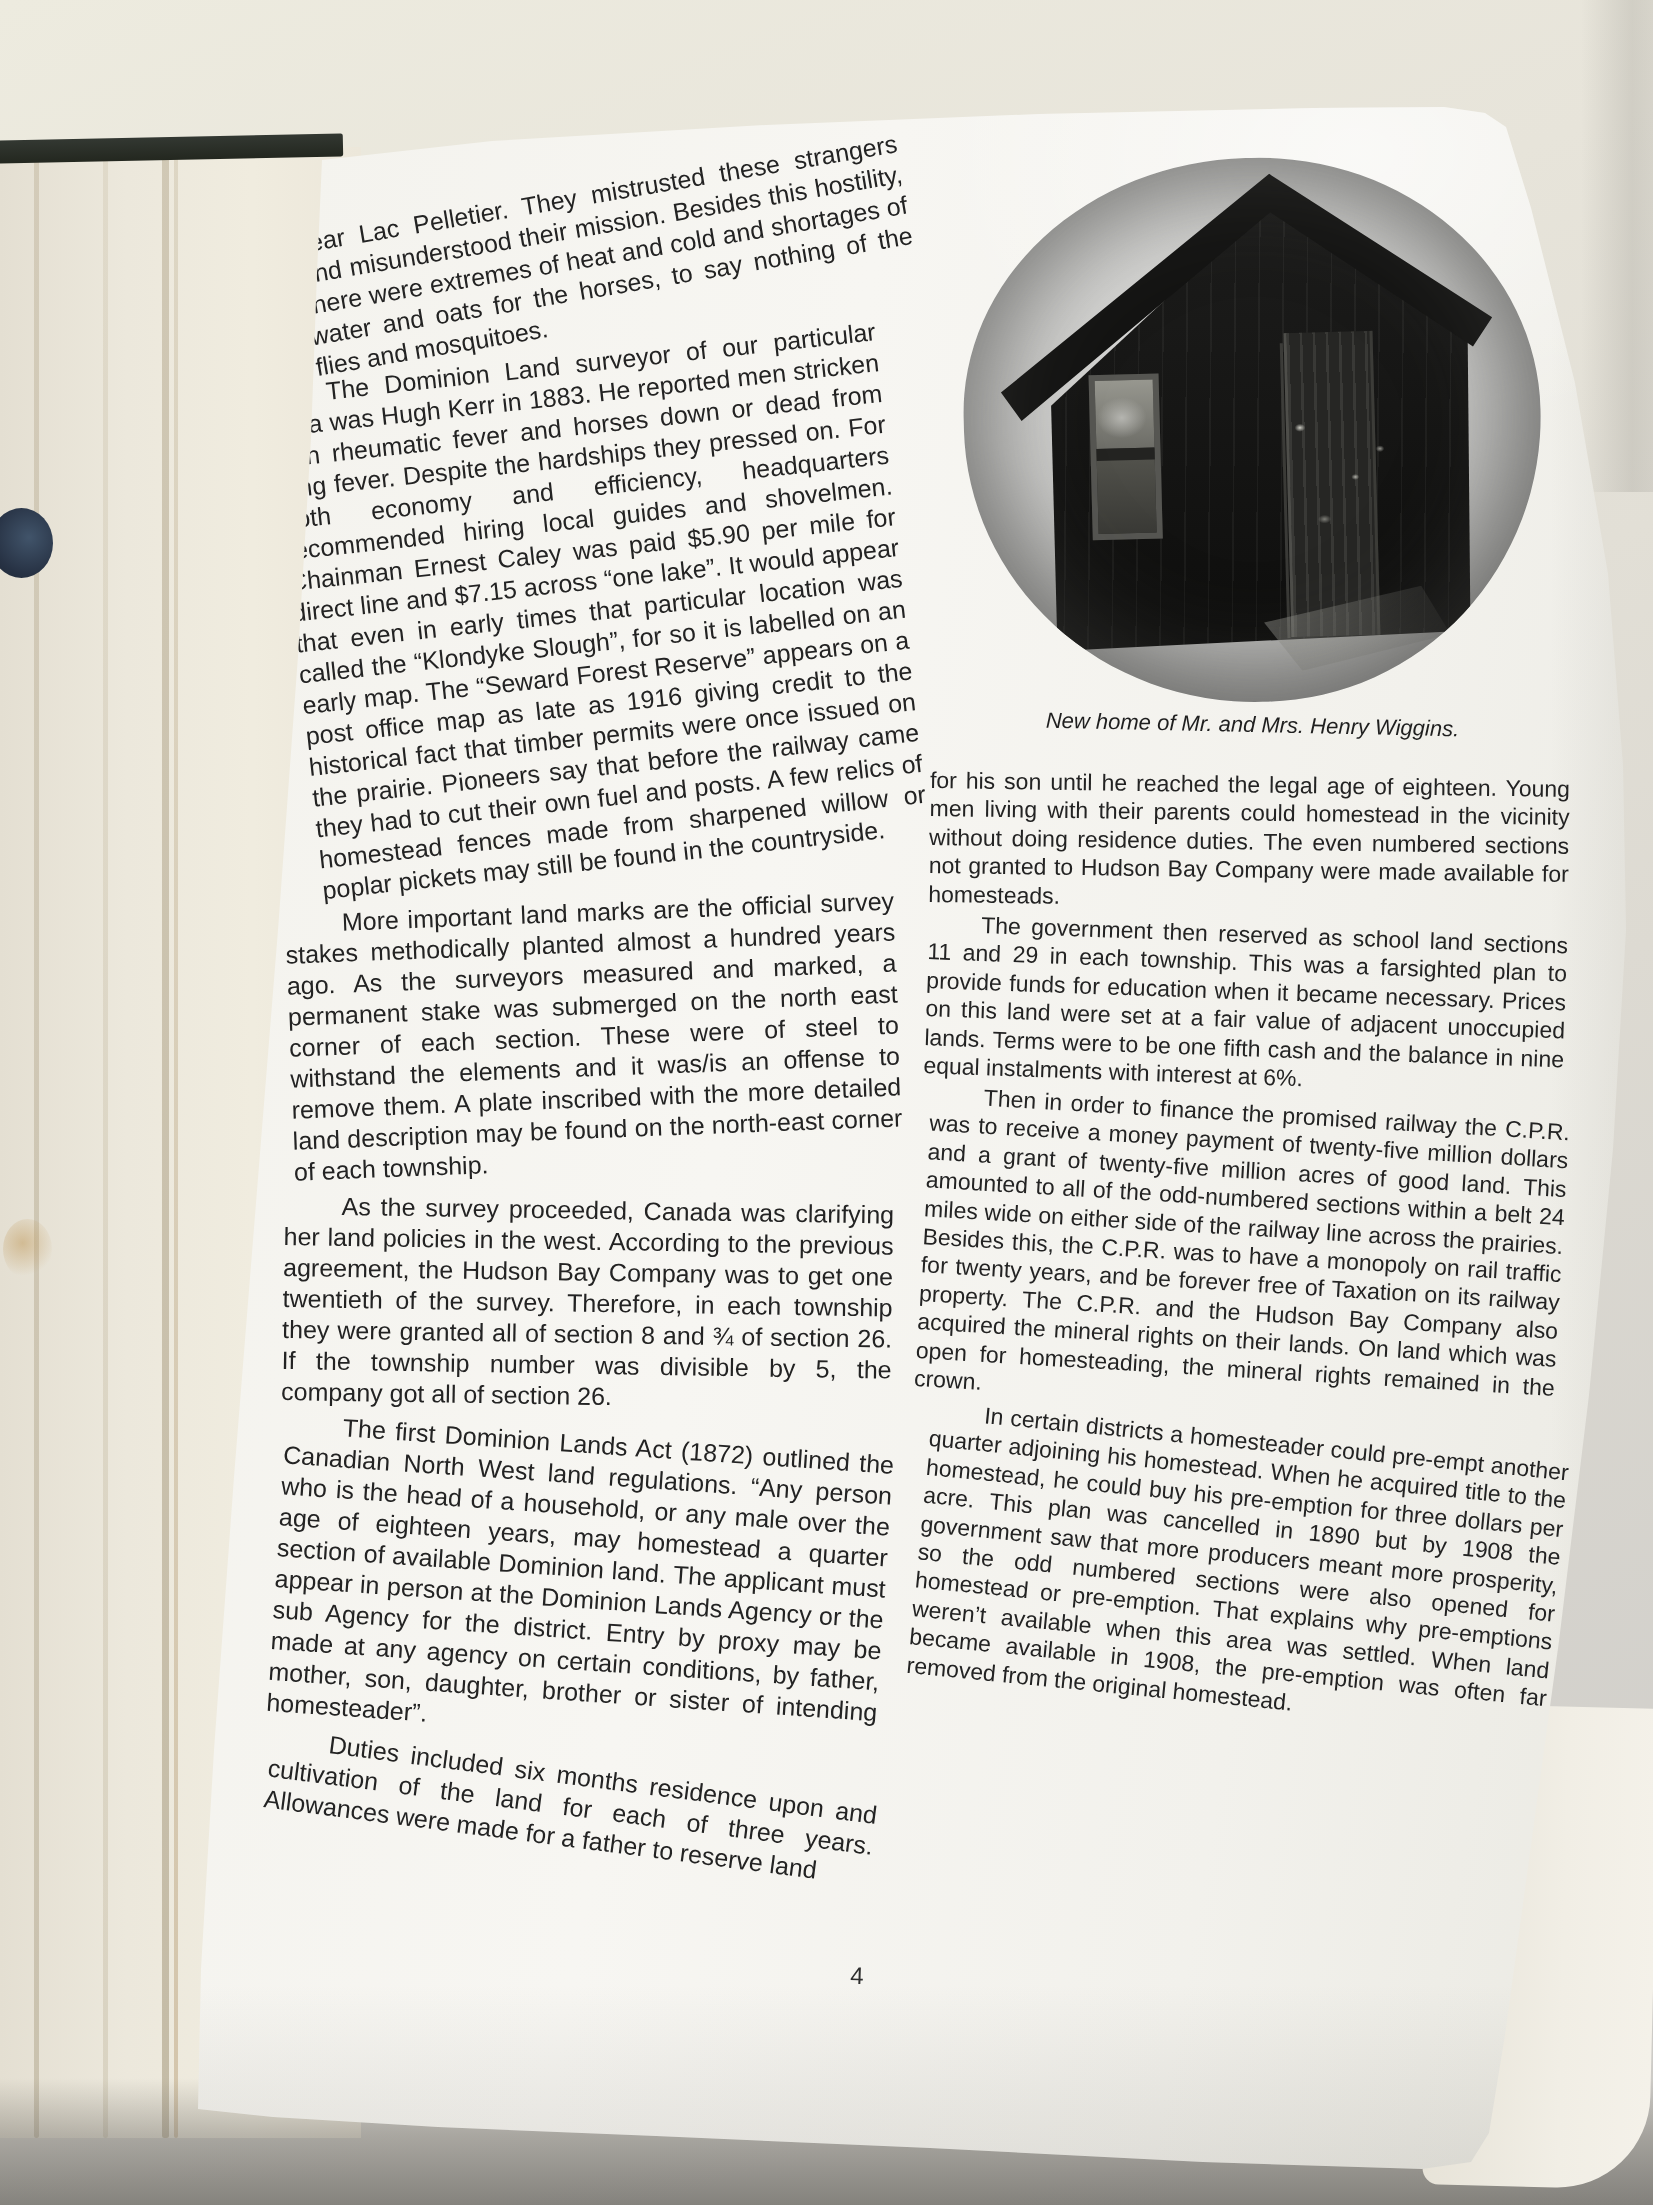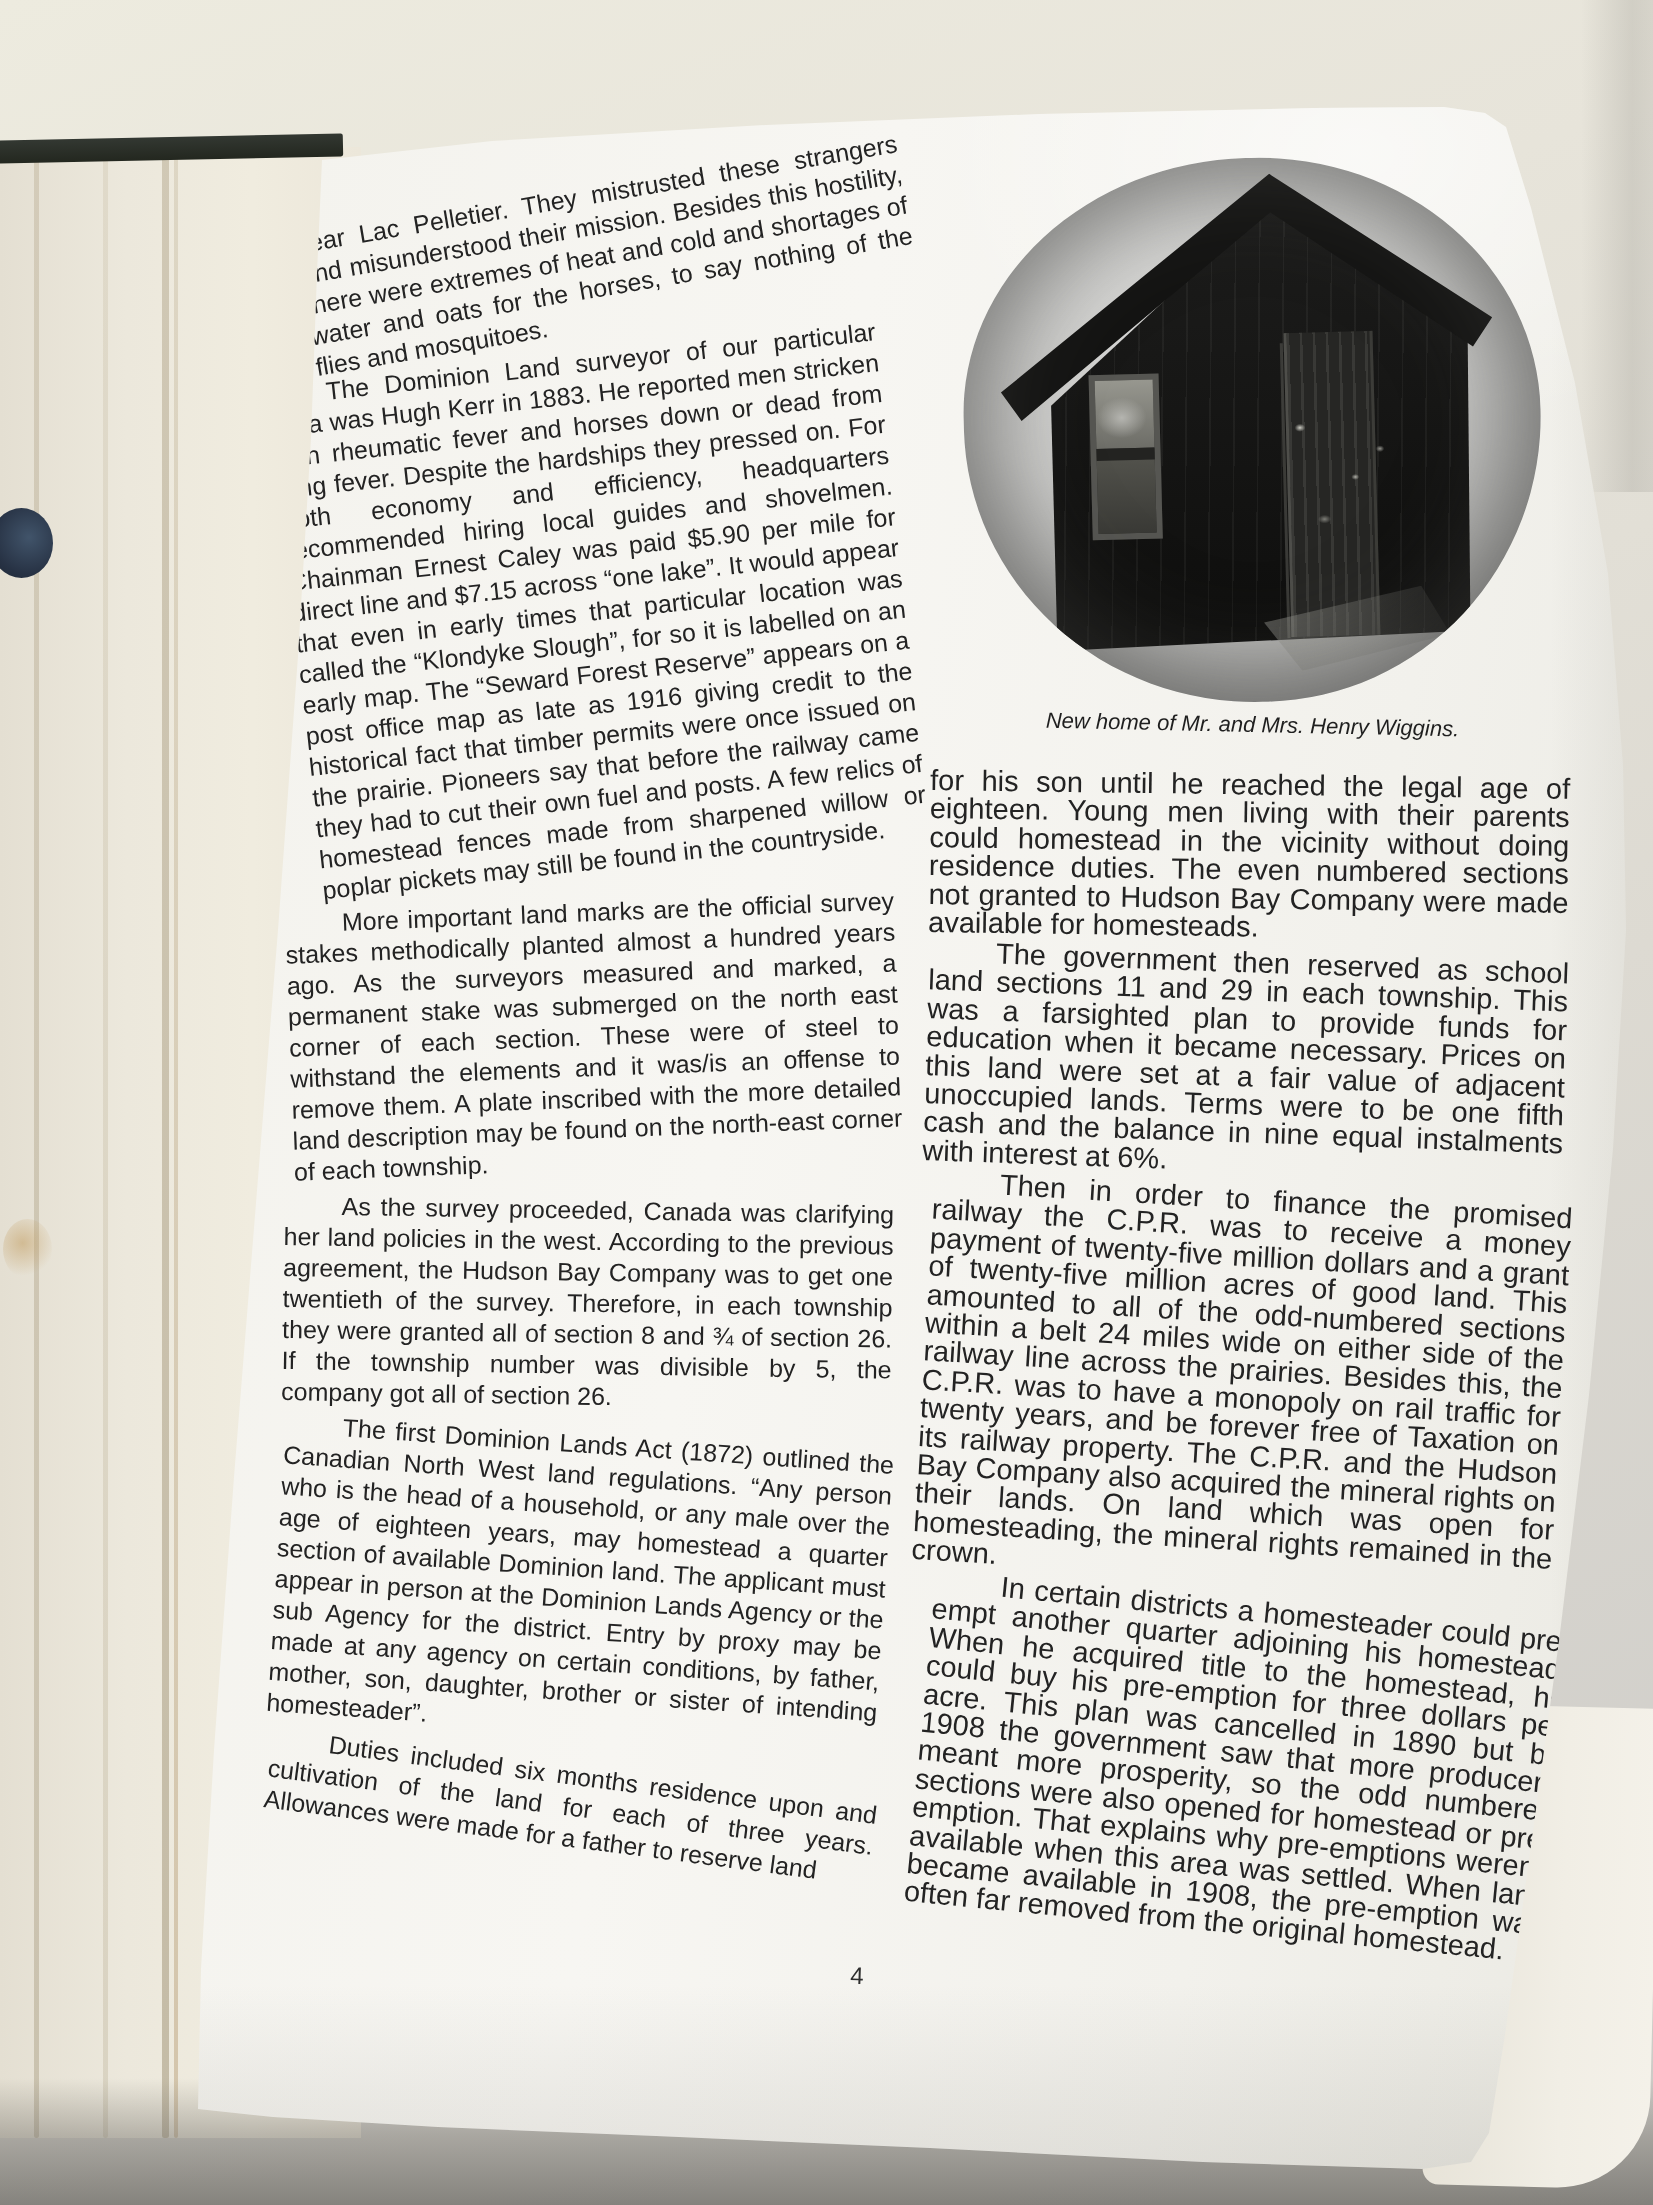--- a/index.html
+++ b/index.html
@@ -51,21 +51,21 @@
   .col{position:absolute;color:#232323;}
   .col p{margin:0;text-align:justify;transform-origin:0 50%;}
   .ind{text-indent:2.3em;}
   .col-left{left:298px;top:229px;width:610px;font-size:25px;line-height:31px;}
   .lp0{transform:translate(7.7px,0) rotate(-9.6deg);}
   .lp1{transform:translate(-2.2px,-3.3px) rotate(-6.2deg);}
   .lp2{transform:translate(-8.8px,-2.2px) rotate(-2.2deg);}
   .lp3{transform:translate(-15.3px,0) rotate(0.9deg);}
   .lp4{transform:translate(-22px,1.1px) rotate(3.9deg);}
   .lp5{transform:translate(-30px,4.4px) rotate(7.4deg);}
-  .col-right{left:927px;top:766px;width:640px;font-size:29px;line-height:28.4px;}
+  .col-right{left:927px;top:766px;width:640px;font-size:23px;line-height:28.4px;}
   .rp0{transform:translate(2.2px,0) rotate(0.8deg);}
   .rp1{transform:translate(-1.1px,1.1px) rotate(2deg);}
   .rp2{transform:translate(-4.4px,2.2px) rotate(3.4deg);}
   .rp3{transform:translate(-7.7px,4.4px) rotate(5.6deg);}
 
   .caption{position:absolute;left:930px;top:712px;width:645px;text-align:center;
     font-size:22px;font-style:italic;color:#1f1f1f;transform:rotate(1.2deg);}
   .page-number{position:absolute;left:827px;top:1962px;width:60px;text-align:center;
     font-size:24px;color:#2e2e2e;transform:rotate(2deg);}
 

